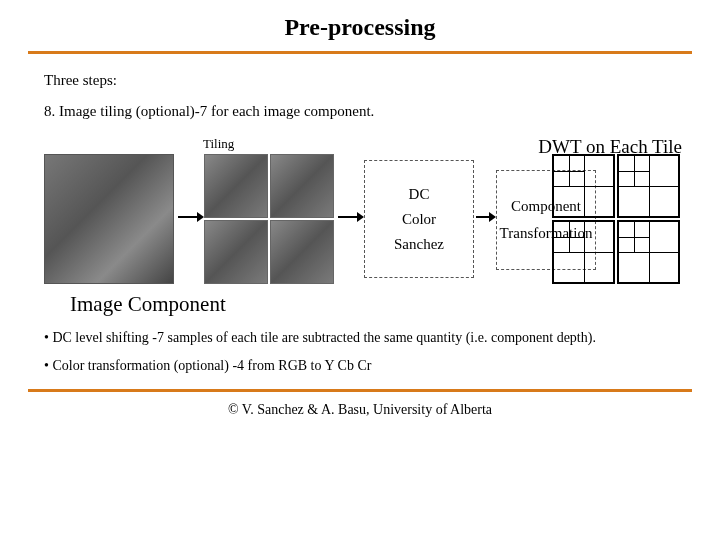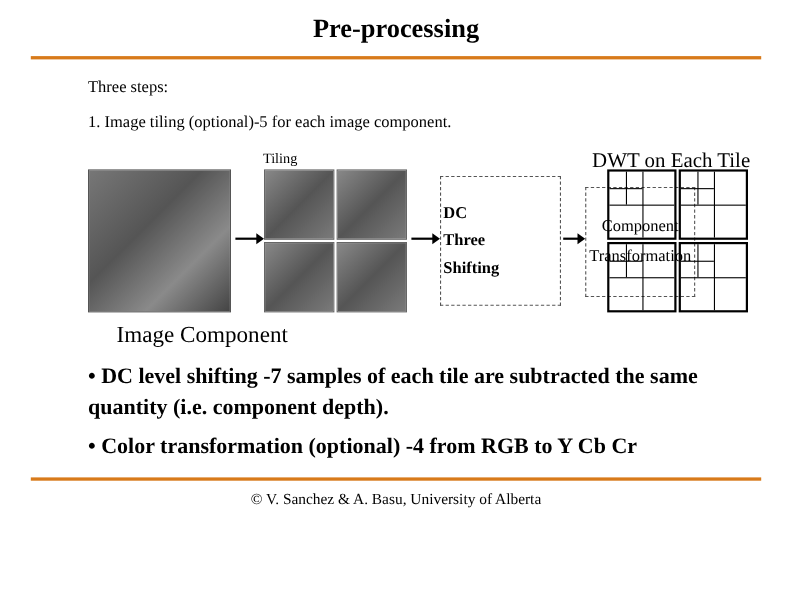--- a/index.html
+++ b/index.html
@@ -1,77 +1,77 @@
 <!DOCTYPE html>
 <html><head>
 <meta charset="utf-8">
 <style>
   * { box-sizing: border-box; margin: 0; padding: 0; }
   body { width: 720px; height: 540px; font-family: Georgia, 'Times New Roman', serif; color: #000; background: #fff; position: relative; }
   .slide { width: 720px; height: 540px; padding: 0; }
   .title { text-align: center; font-size: 24px; font-weight: bold; padding-top: 14px; padding-bottom: 10px; }
   .hr-orange { border: none; border-top: 3px solid #d87a1a; margin: 0 28px; }
-  .content { padding: 18px 44px 0 44px; font-size: 15px; margin-left: 36px; }
+  .content { padding: 18px 44px 0 44px; font-size: 15px; }
   .p1 { margin-bottom: 14px; }
   .p2 { margin-bottom: 20px; }
   .diagram { position: relative; height: 180px; margin: 0 -6px 8px -6px; }
   .peppers-large { position: absolute; left: 6px; top: 14px; width: 130px; height: 130px; }
   .peppers-large .gbox { width: 100%; height: 100%; background: linear-gradient(135deg,#777 0%,#555 40%,#8a8a8a 70%,#444 100%); border: 1px solid #555; }
   .arrow1 { position: absolute; left: 140px; top: 76px; width: 20px; height: 2px; background:#000; }
   .arrow1::after { content:""; position:absolute; right:-6px; top:-4px; border-left:7px solid #000; border-top:5px solid transparent; border-bottom:5px solid transparent; }
   .label-tiling { position: absolute; left: 165px; top: -4px; font-size: 13px; }
   .tiles { position: absolute; left: 166px; top: 14px; width: 130px; height: 130px; display: grid; grid-template-columns: 1fr 1fr; grid-template-rows: 1fr 1fr; gap: 2px; }
   .tiles .t { background: linear-gradient(135deg,#888 0%,#555 50%,#7a7a7a 100%); border:1px solid #666; }
   .arrow2 { position: absolute; left: 300px; top: 76px; width: 20px; height: 2px; background:#000; }
   .arrow2::after { content:""; position:absolute; right:-6px; top:-4px; border-left:7px solid #000; border-top:5px solid transparent; border-bottom:5px solid transparent; }
-  .dashbox { position: absolute; left: 326px; top: 20px; width: 110px; height: 118px; border: 1.5px dashed #555; text-align:left; display:flex; flex-direction:column; justify-content:center; gap:8px; font-size:15px; padding:4px 2px;font-weight:bold; }
+  .dashbox { position: absolute; left: 326px; top: 20px; width: 110px; height: 118px; border: 1.5px dashed #555; text-align:center; display:flex; flex-direction:column; justify-content:center; gap:8px; font-size:15px; padding:4px 2px; }
   .arrow3 { position: absolute; left: 438px; top: 76px; width: 14px; height: 2px; background:#000; }
   .arrow3::after { content:""; position:absolute; right:-6px; top:-4px; border-left:7px solid #000; border-top:5px solid transparent; border-bottom:5px solid transparent; }
   .dashbox2 { position: absolute; left: 458px; top: 30px; width: 100px; height: 100px; border: 1.5px dashed #555; text-align:center; display:flex; flex-direction:column; justify-content:center; gap:10px; font-size:15px; padding:4px 2px; }
   .label-dwt { position: absolute; right: 0px; top: -4px; font-size: 19px; }
   .dwt { position: absolute; right: 2px; top: 14px; width: 128px; height: 130px; display:grid; grid-template-columns:1fr 1fr; grid-template-rows:1fr 1fr; gap:2px; }
   .dwt .cell { border: 2px solid #000; position: relative; }
   .dwt .cell::before { content:""; position:absolute; left:0; top:0; width:50%; height:100%; border-right:1.5px solid #000; }
   .dwt .cell::after { content:""; position:absolute; left:0; top:0; width:100%; height:50%; border-bottom:1.5px solid #000; }
   .dwt .sub { position:absolute; left:0; top:0; width:50%; height:50%; }
   .dwt .sub::before { content:""; position:absolute; left:0; top:0; width:50%; height:100%; border-right:1px solid #000; }
   .dwt .sub::after { content:""; position:absolute; left:0; top:0; width:100%; height:50%; border-bottom:1px solid #000; }
   .imgcomp { position: absolute; left: 32px; top: 152px; font-size: 21px; }
-  .bullets { font-size: 20px; font-weight: bold; }
+  .bullets { font-size: 14px; }
   .bullets p { margin: 8px 0; line-height: 1.4; }
   .hr-bottom { border:none; border-top: 3px solid #d87a1a; margin: 14px 28px 0 28px; }
   .footer { text-align:center; font-size: 14px; font-weight: normal; margin-top: 10px; }
 </style>
 </head>
 <body>
 
 <div class="slide">
   <div class="title">Pre-processing</div>
   <hr class="hr-orange">
   <div class="content">
     <p class="p1">Three steps:</p>
-    <p class="p2">1. Image tiling (optional)-5 for each image component.</p>
+    <p class="p2">8. Image tiling (optional)-7 for each image component.</p>
 
     <div class="diagram">
       <div class="peppers-large">
           <div class="gbox"></div>
         </div>
       <div class="arrow1"></div>
       <div class="label-tiling">Tiling</div>
       <div class="tiles">
         <div class="t"></div>
         <div class="t"></div>
         <div class="t"></div>
         <div class="t"></div>
       </div>
       <div class="arrow2"></div>
       <div class="dashbox">
         <div>DC</div>
-        <div>Three</div>
-        <div>Shifting</div>
+        <div>Color</div>
+        <div>Sanchez</div>
       </div>
       <div class="arrow3"></div>
       <div class="dashbox2">
         <div>Component</div>
         <div>Transformation</div>
       </div>
       <div class="label-dwt">DWT on Each Tile</div>
       <div class="dwt">
         <div class="cell">
             <div class="sub"></div>

